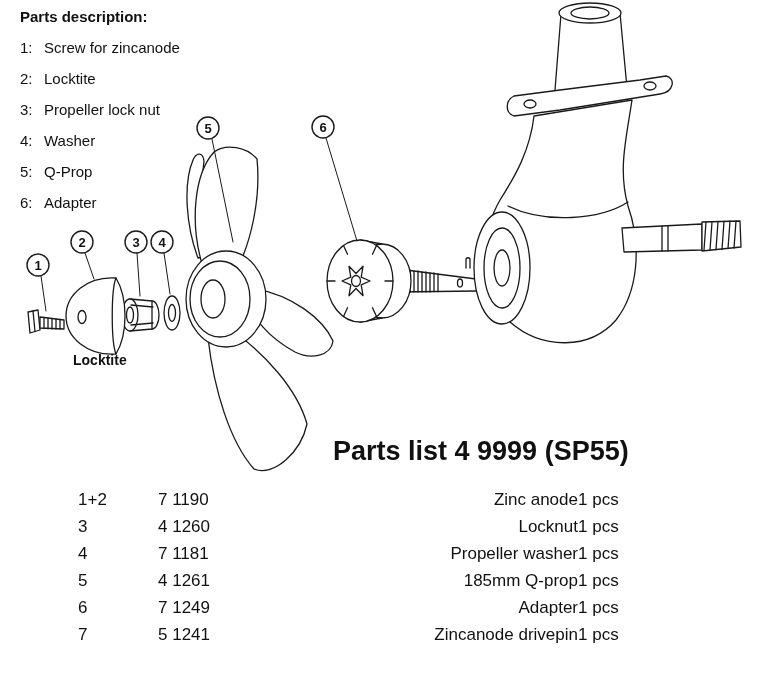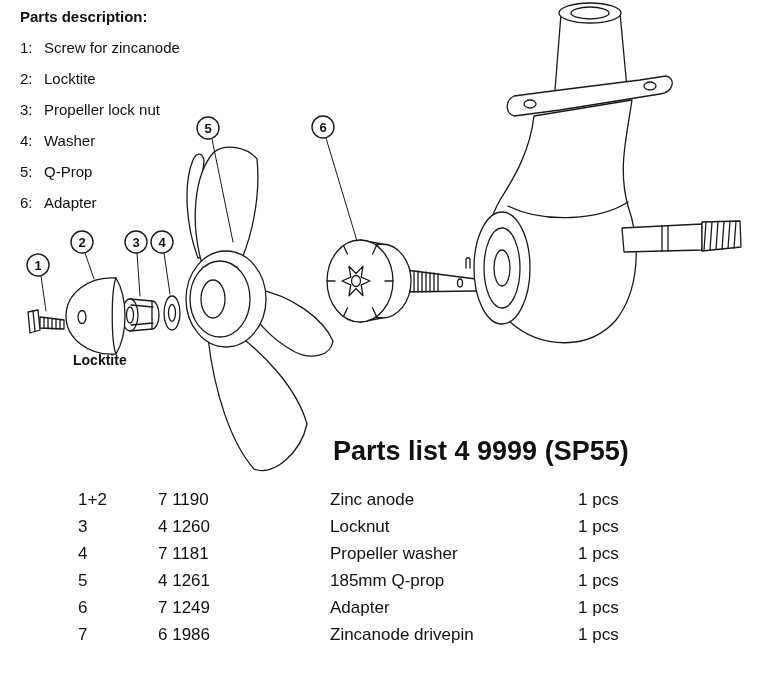--- a/index.html
+++ b/index.html
@@ -20,21 +20,21 @@
   .desc-num { width: 24px; flex: 0 0 24px; }
   .desc-label { white-space: nowrap; }
   
   .locktite { position: absolute; left: 26px; top: 352px; font-weight: bold; font-size: 14px; padding-left: 47px; }
   
   .plist-title { position: absolute; left: 333px; top: 436px; font-weight: bold; font-size: 27px; }
   table.plist { position: absolute; left: 78px; top: 486px; border-collapse: collapse; }
   table.plist td { font-size: 17px; height: 27px; padding: 0; vertical-align: middle; white-space: nowrap; }
   td.c-ref  { width: 80px; }
   td.c-no   { width: 172px; }
-  td.c-name { width: 248px; }
+  td.c-name { width: 248px; text-align: right; }
   td.c-qty  { width: 80px; }
   
   .art { position: absolute; left: 0; top: 0; }
   .art text.callout-num {
     font-family: "Liberation Sans", sans-serif;
     font-weight: bold;
     font-size: 13px;
     fill: #111111;
     stroke: none;
     text-anchor: middle;
@@ -224,20 +224,20 @@
         <td class="c-qty">1 pcs</td>
       </tr>
       <tr>
         <td class="c-ref">6</td>
         <td class="c-no">7 1249</td>
         <td class="c-name">Adapter</td>
         <td class="c-qty">1 pcs</td>
       </tr>
       <tr>
         <td class="c-ref">7</td>
-        <td class="c-no">6 1986</td>
+        <td class="c-no">5 1241</td>
         <td class="c-name">Zincanode drivepin</td>
         <td class="c-qty">1 pcs</td>
       </tr>
     </tbody>
   </table>
 
 </div>
 
 </body></html>

